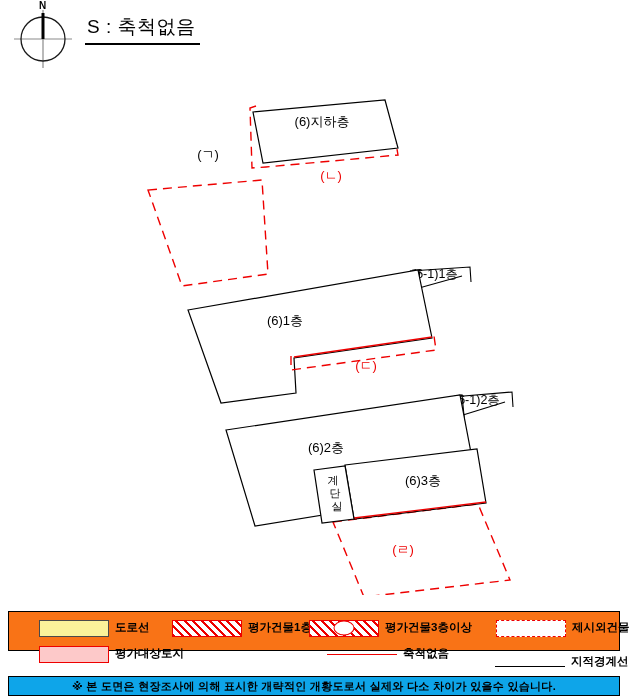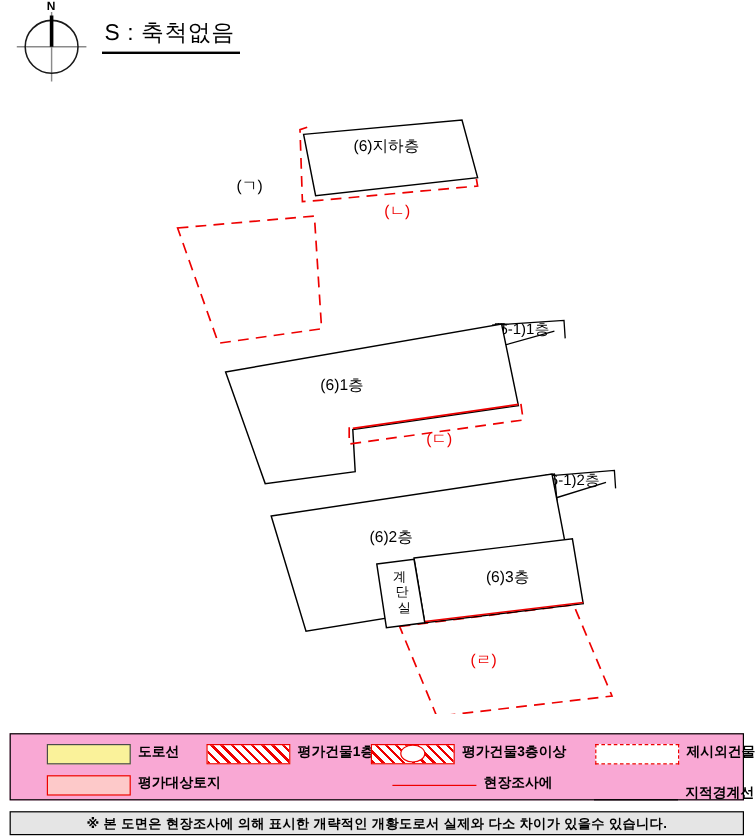--- a/index.html
+++ b/index.html
@@ -41,24 +41,24 @@
   #drawing {
     position: absolute;
     left: 0; top: 70px;
     width: 630px; height: 525px;
   }
 
   
   #legend-box {
     position: absolute;
     left: 8px; top: 611px;
-    width: 612px; height: 56px;
+    width: 612px; height: 40px;
     border: 1px solid #000;
     box-sizing: border-box;
-    background: #f9a8d4;
+    background: #f97316;
   }
   .legend-row {
     position: absolute;
     left: 0;
     width: 100%;
     height: 26px;
     display: flex;
     align-items: center;
   }
   .legend-row.r1 { top: 3px; }
@@ -136,21 +136,21 @@
   
   #note-box {
     position: absolute;
     left: 8px; top: 676px;
     width: 612px; height: 20px;
     border: 1px solid #000;
     box-sizing: border-box;
     display: flex;
     align-items: center;
     justify-content: center;
-    background: #e5e5e5;
+    background: #0ea5e9;
   }
   #note-text {
     font-size: 11px;
     font-weight: bold;
     white-space: nowrap;
     letter-spacing: 0.3px;
   }
 
   
   svg text { font-family: "Liberation Sans", "DejaVu Sans", sans-serif; }
@@ -253,21 +253,21 @@
 
   <div class="legend-row r2">
     <div class="legend-cell" style="left:30px;">
       <div class="swatch swatch-land"></div>
       <div class="legend-label">평가대상토지</div>
     </div>
 
 
     <div class="legend-cell" style="left:318px;">
       <div class="swatch-line-red"></div>
-      <div class="legend-label">현장조사에</div>
+      <div class="legend-label">축척없음</div>
     </div>
 
     <div class="legend-cell" style="left:486px;align-items:flex-end;">
       <div class="swatch-line-black"></div>
       <div class="legend-label">지적경계선</div>
     </div>
   </div>
 </div>
 
 <div id="note-box">

